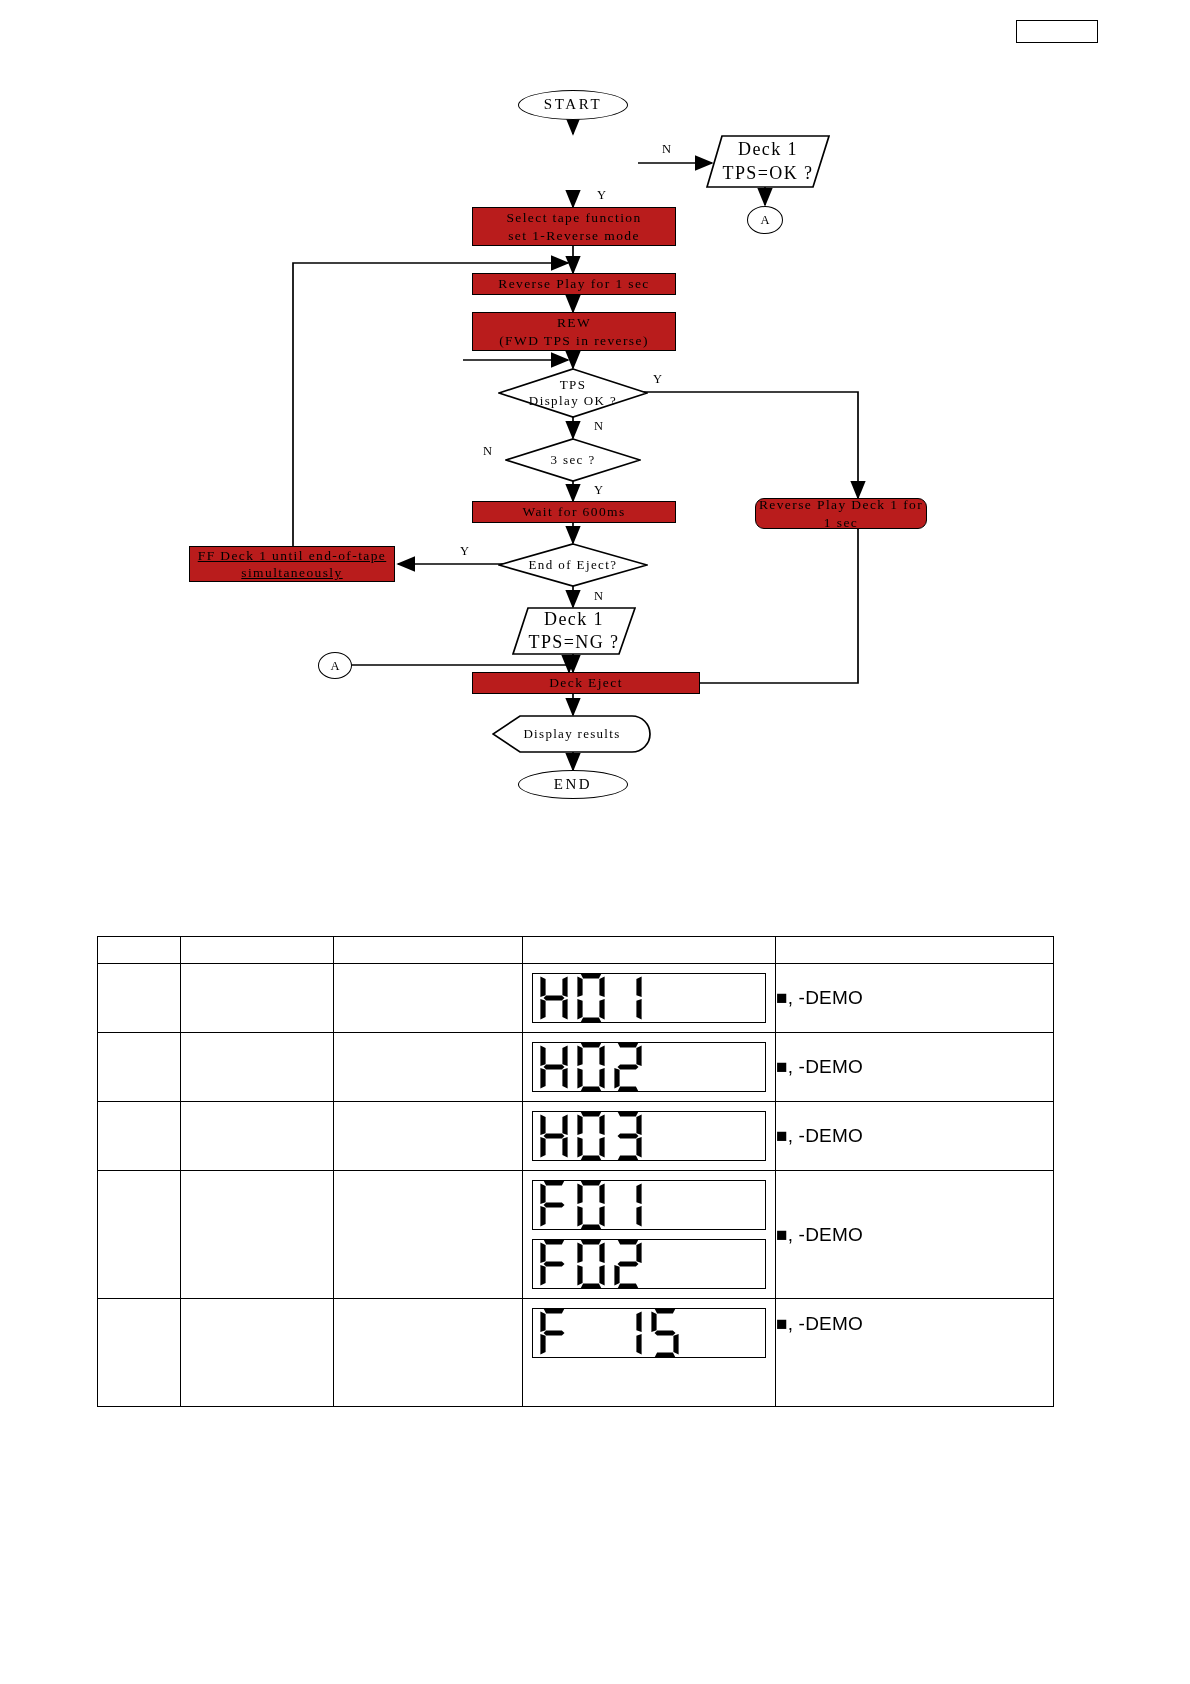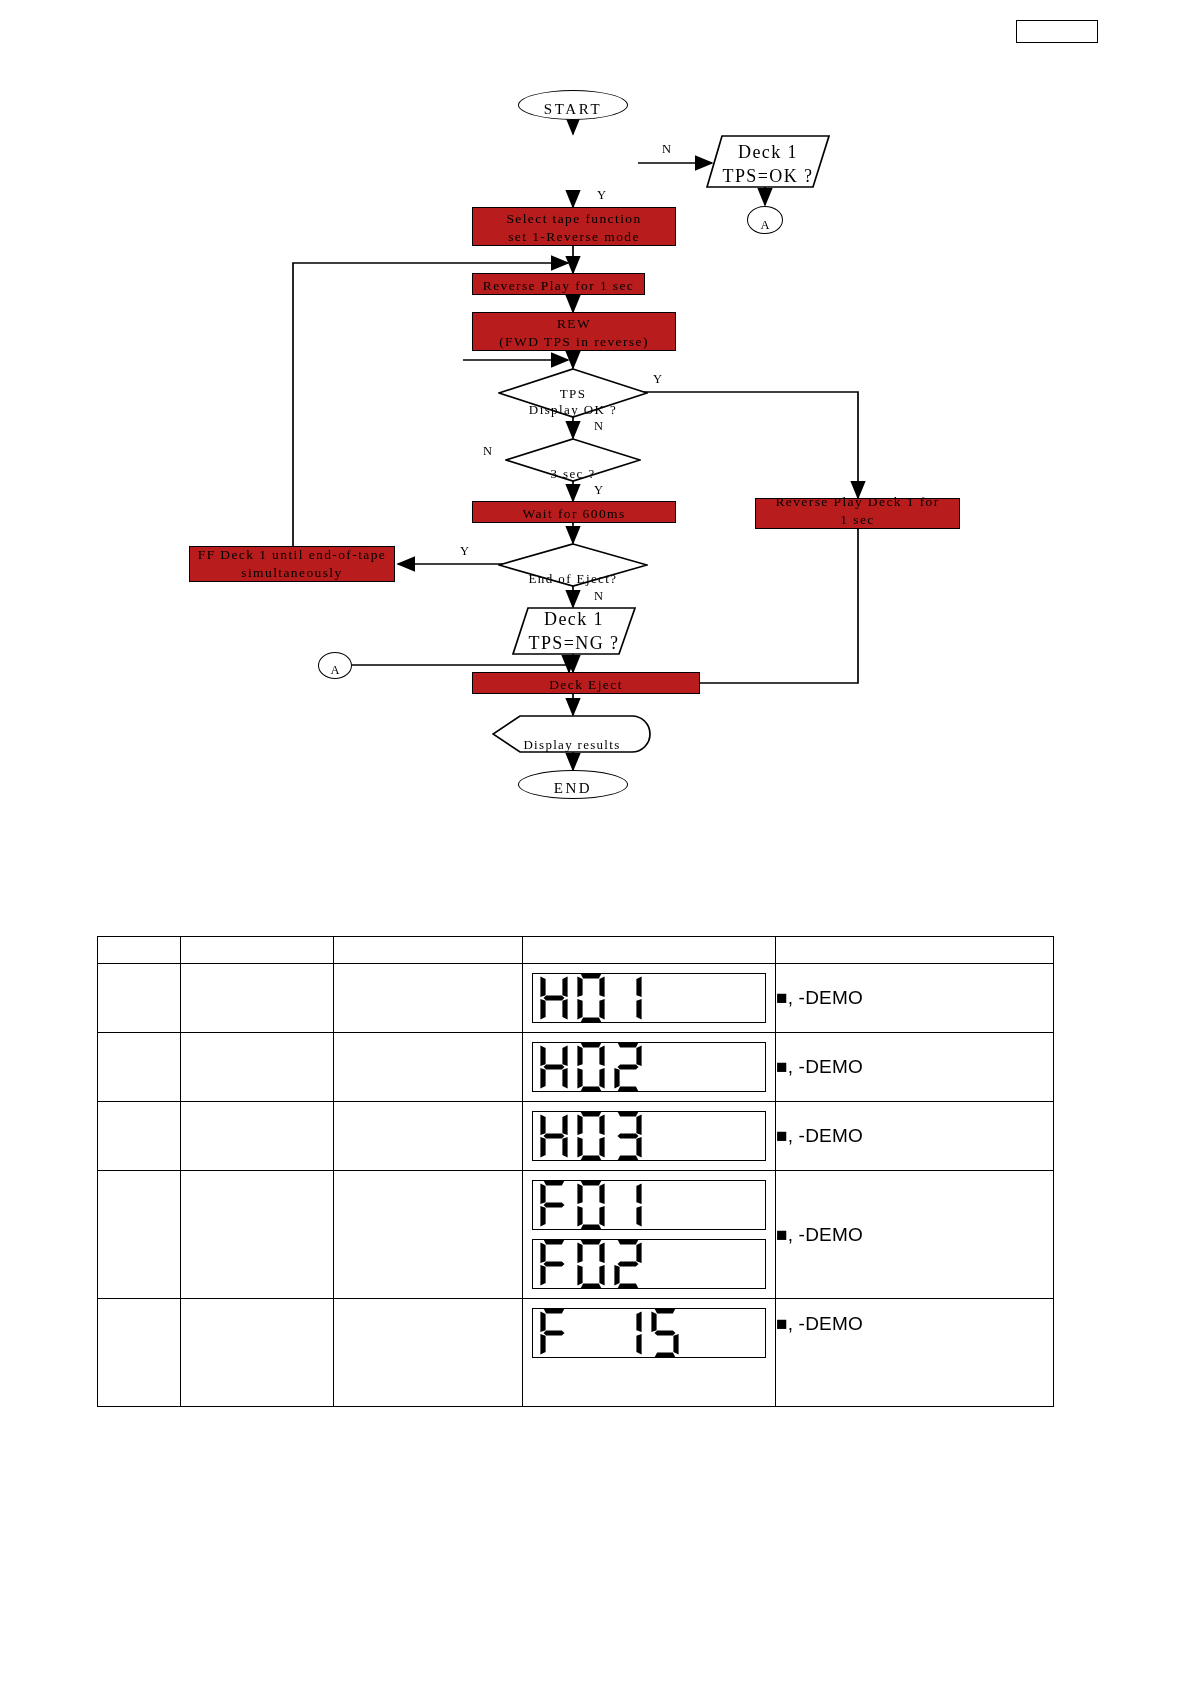--- a/index.html
+++ b/index.html
@@ -8,21 +8,21 @@
   .page{position:absolute;left:0;top:0;width:1190px;height:1684px;}
 
   
   .hdr-box{position:absolute;left:1016px;top:20px;width:80px;height:21px;
            border:1.6px solid #000;background:#fff;}
 
   
   .fc{position:absolute;left:0;top:0;width:1190px;height:900px;}
   .fc svg{position:absolute;left:0;top:0;}
 
-  .node{position:absolute;display:flex;align-items:flex-end;justify-content:center;
+  .node{position:absolute;display:flex;align-items:center;justify-content:center;
         text-align:center;box-sizing:border-box;}
   .nlabel{font-family:"Liberation Serif",serif;letter-spacing:1.4px;
           line-height:1.28;white-space:pre-line;}
 
   
   .rect{border:1.5px solid #000;background:#b91c1c;}
   .rect .nlabel{font-size:13.5px;}
 
   
   .term{border:1.6px solid #000;border-radius:50%;background:#fff;}
@@ -137,21 +137,21 @@
 
     <div class="node conn" style="left:747px;top:206px;width:36px;height:28px;">
       <span class="nlabel">A</span>
     </div>
 
     <div class="node rect" style="left:472px;top:207px;width:204px;height:39px;">
       <span class="nlabel">Select tape function
 set 1-Reverse mode</span>
     </div>
 
-    <div class="node rect" style="left:472px;top:273px;width:173px;height:22px;">
+    <div class="node rect" style="left:472px;top:273px;width:204px;height:22px;">
       <span class="nlabel">Reverse Play for 1 sec</span>
     </div>
 
     <div class="node rect" style="left:472px;top:312px;width:204px;height:39px;">
       <span class="nlabel">REW
 (FWD TPS in reverse)</span>
     </div>
 
     <div class="node dia" style="left:498px;top:368px;width:150px;height:50px;">
       <svg width="150" height="50" style="position:absolute;left:0;top:0;">
@@ -165,33 +165,33 @@
       <svg width="136" height="44" style="position:absolute;left:0;top:0;">
         <polygon points="68,1 135,22 68,43 1,22" fill="#fff" stroke="#000" stroke-width="1.7"></polygon>
       </svg>
       <span class="dia-txt">3 sec ?</span>
     </div>
 
     <div class="node rect" style="left:472px;top:501px;width:204px;height:22px;">
       <span class="nlabel">Wait for 600ms</span>
     </div>
 
-    <div class="node rect" style="left:755px;top:498px;width:205px;height:31px;">
+    <div class="node rect" style="left:755px;top:498px;width:172px;height:31px;border-radius:9px;">
       <span class="nlabel">Reverse Play Deck 1 for
 1 sec</span>
     </div>
 
     <div class="node dia" style="left:498px;top:543px;width:150px;height:44px;">
       <svg width="150" height="44" style="position:absolute;left:0;top:0;">
         <polygon points="75,1 149,22 75,43 1,22" fill="#fff" stroke="#000" stroke-width="1.7"></polygon>
       </svg>
       <span class="dia-txt">End of Eject?</span>
     </div>
 
-    <div class="node rect" style="left:189px;top:546px;width:206px;height:36px;">
+    <div class="node rect" style="left:189px;top:546px;width:206px;height:36px;text-decoration:underline;">
       <span class="nlabel">FF Deck 1 until end-of-tape
 simultaneously</span>
     </div>
 
     <div class="node para" style="left:512px;top:607px;width:124px;height:48px;">
       <svg width="124" height="48" style="position:absolute;left:0;top:0;">
         <polygon points="16,1 123,1 107,47 1,47" fill="#fff" stroke="#000" stroke-width="1.7"></polygon>
       </svg>
       <span class="p-txt">Deck 1
 TPS=NG ?</span>

